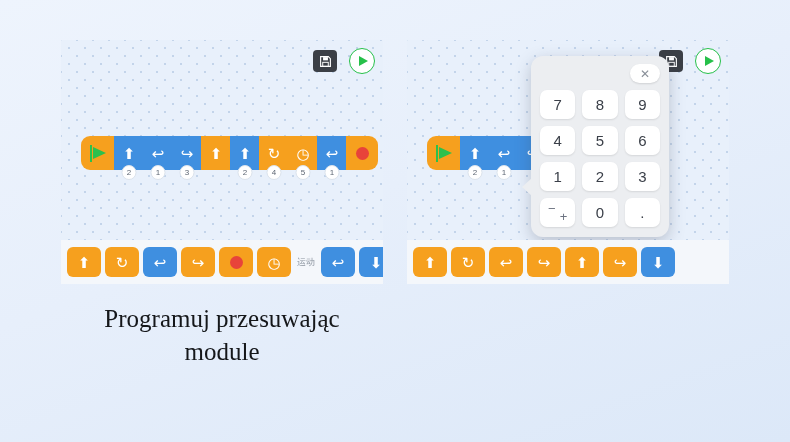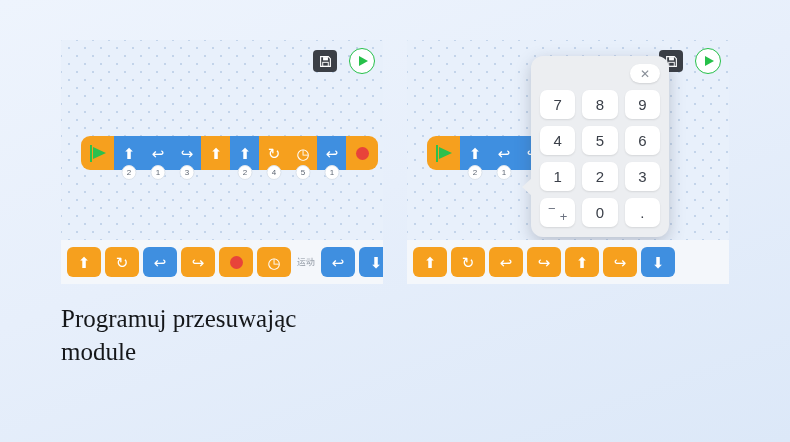--- a/index.html
+++ b/index.html
@@ -119,20 +119,21 @@
   .tray-blk.blue   { background: #3f8fe0; }
   .tray-label {
     font-size: 9px; color: #8b949f;
     margin: 16px 2px; flex: 0 0 auto;
     font-family: "DejaVu Sans", sans-serif;
   }
 
   
   .caption {
     margin-top: 18px;
+    text-align: center;
     font-family: "Liberation Serif", serif;
     font-size: 25px;
     line-height: 1.32;
     color: #15171a;
   }
 
   
   .keypad {
     position: absolute;
     left: 124px; top: 16px;

